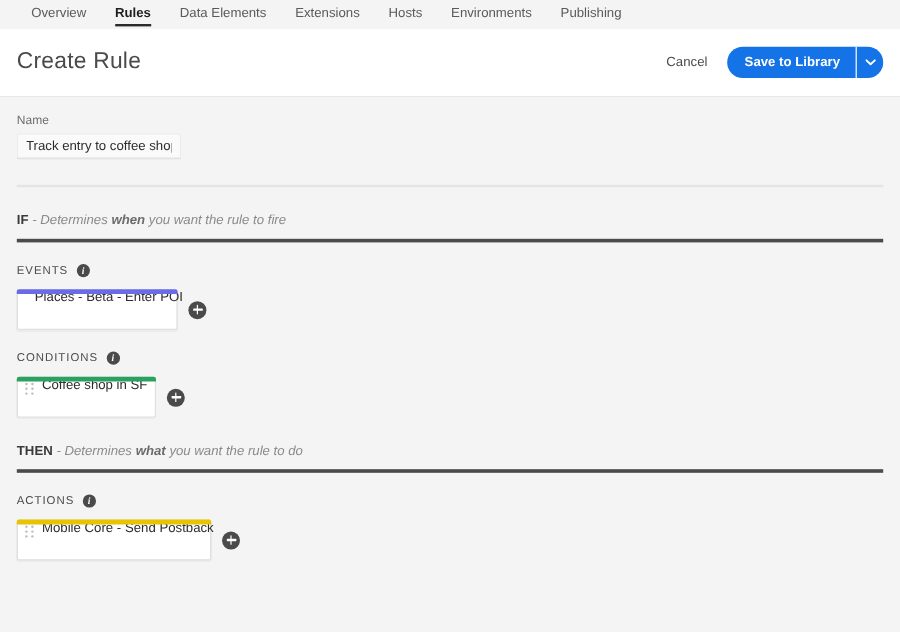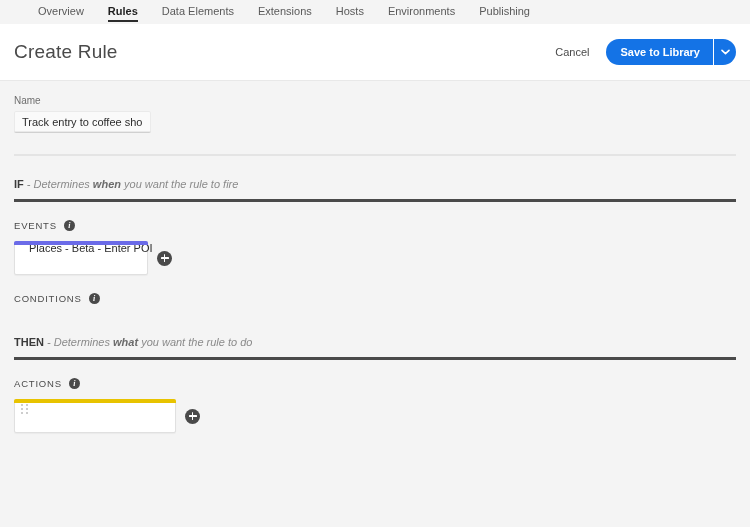--- a/index.html
+++ b/index.html
@@ -12,21 +12,21 @@
     color: #2c2c2c;
     overflow: hidden;
   }
 
   
   .tabbar {
     height: 24px;
     background: #f4f4f4;
     display: flex;
     align-items: flex-start;
-    padding: 0 26px;
+    padding: 0 14px;
     position: relative;
   }
   .tab {
     position: relative;
     font-size: 11px;
     color: #5a5a5a;
     padding: 4px 12px 0 12px;
     line-height: 14px;
     white-space: nowrap;
     cursor: pointer;
@@ -320,20 +320,38 @@
       </div>
       <div class="add-btn"></div>
     </div>
   </div>
 
   <div class="section">
     <div class="section-head">
       <span class="section-title">CONDITIONS</span>
       <span class="info-icon">i</span>
     </div>
+    <div class="card-row">
+      <div class="card conditions">
+        <span class="drag-handle">
+          <span class="dots">
+              <i></i>
+              <i></i>
+              <i></i>
+              <i></i>
+              <i></i>
+              <i></i>
+              <i></i>
+              <i></i>
+            </span>
+        </span>
+        <span class="card-label">Coffee shop in SF</span>
+      </div>
+      <div class="add-btn"></div>
+    </div>
   </div>
 
   <div class="clause">
     <div class="clause-text">
       <span class="kw">THEN</span><span> - </span><span>Determines </span><span class="kw-em">what</span><span> you want the rule to do</span>
     </div>
     <div class="clause-rule"></div>
   </div>
 
   <div class="section">
@@ -348,18 +366,19 @@
               <i></i>
               <i></i>
               <i></i>
               <i></i>
               <i></i>
               <i></i>
               <i></i>
               <i></i>
             </span>
         </span>
+        <span class="card-label">Mobile Core - Send Postback</span>
       </div>
       <div class="add-btn"></div>
     </div>
   </div>
 
 </div>
 
 </body></html>

